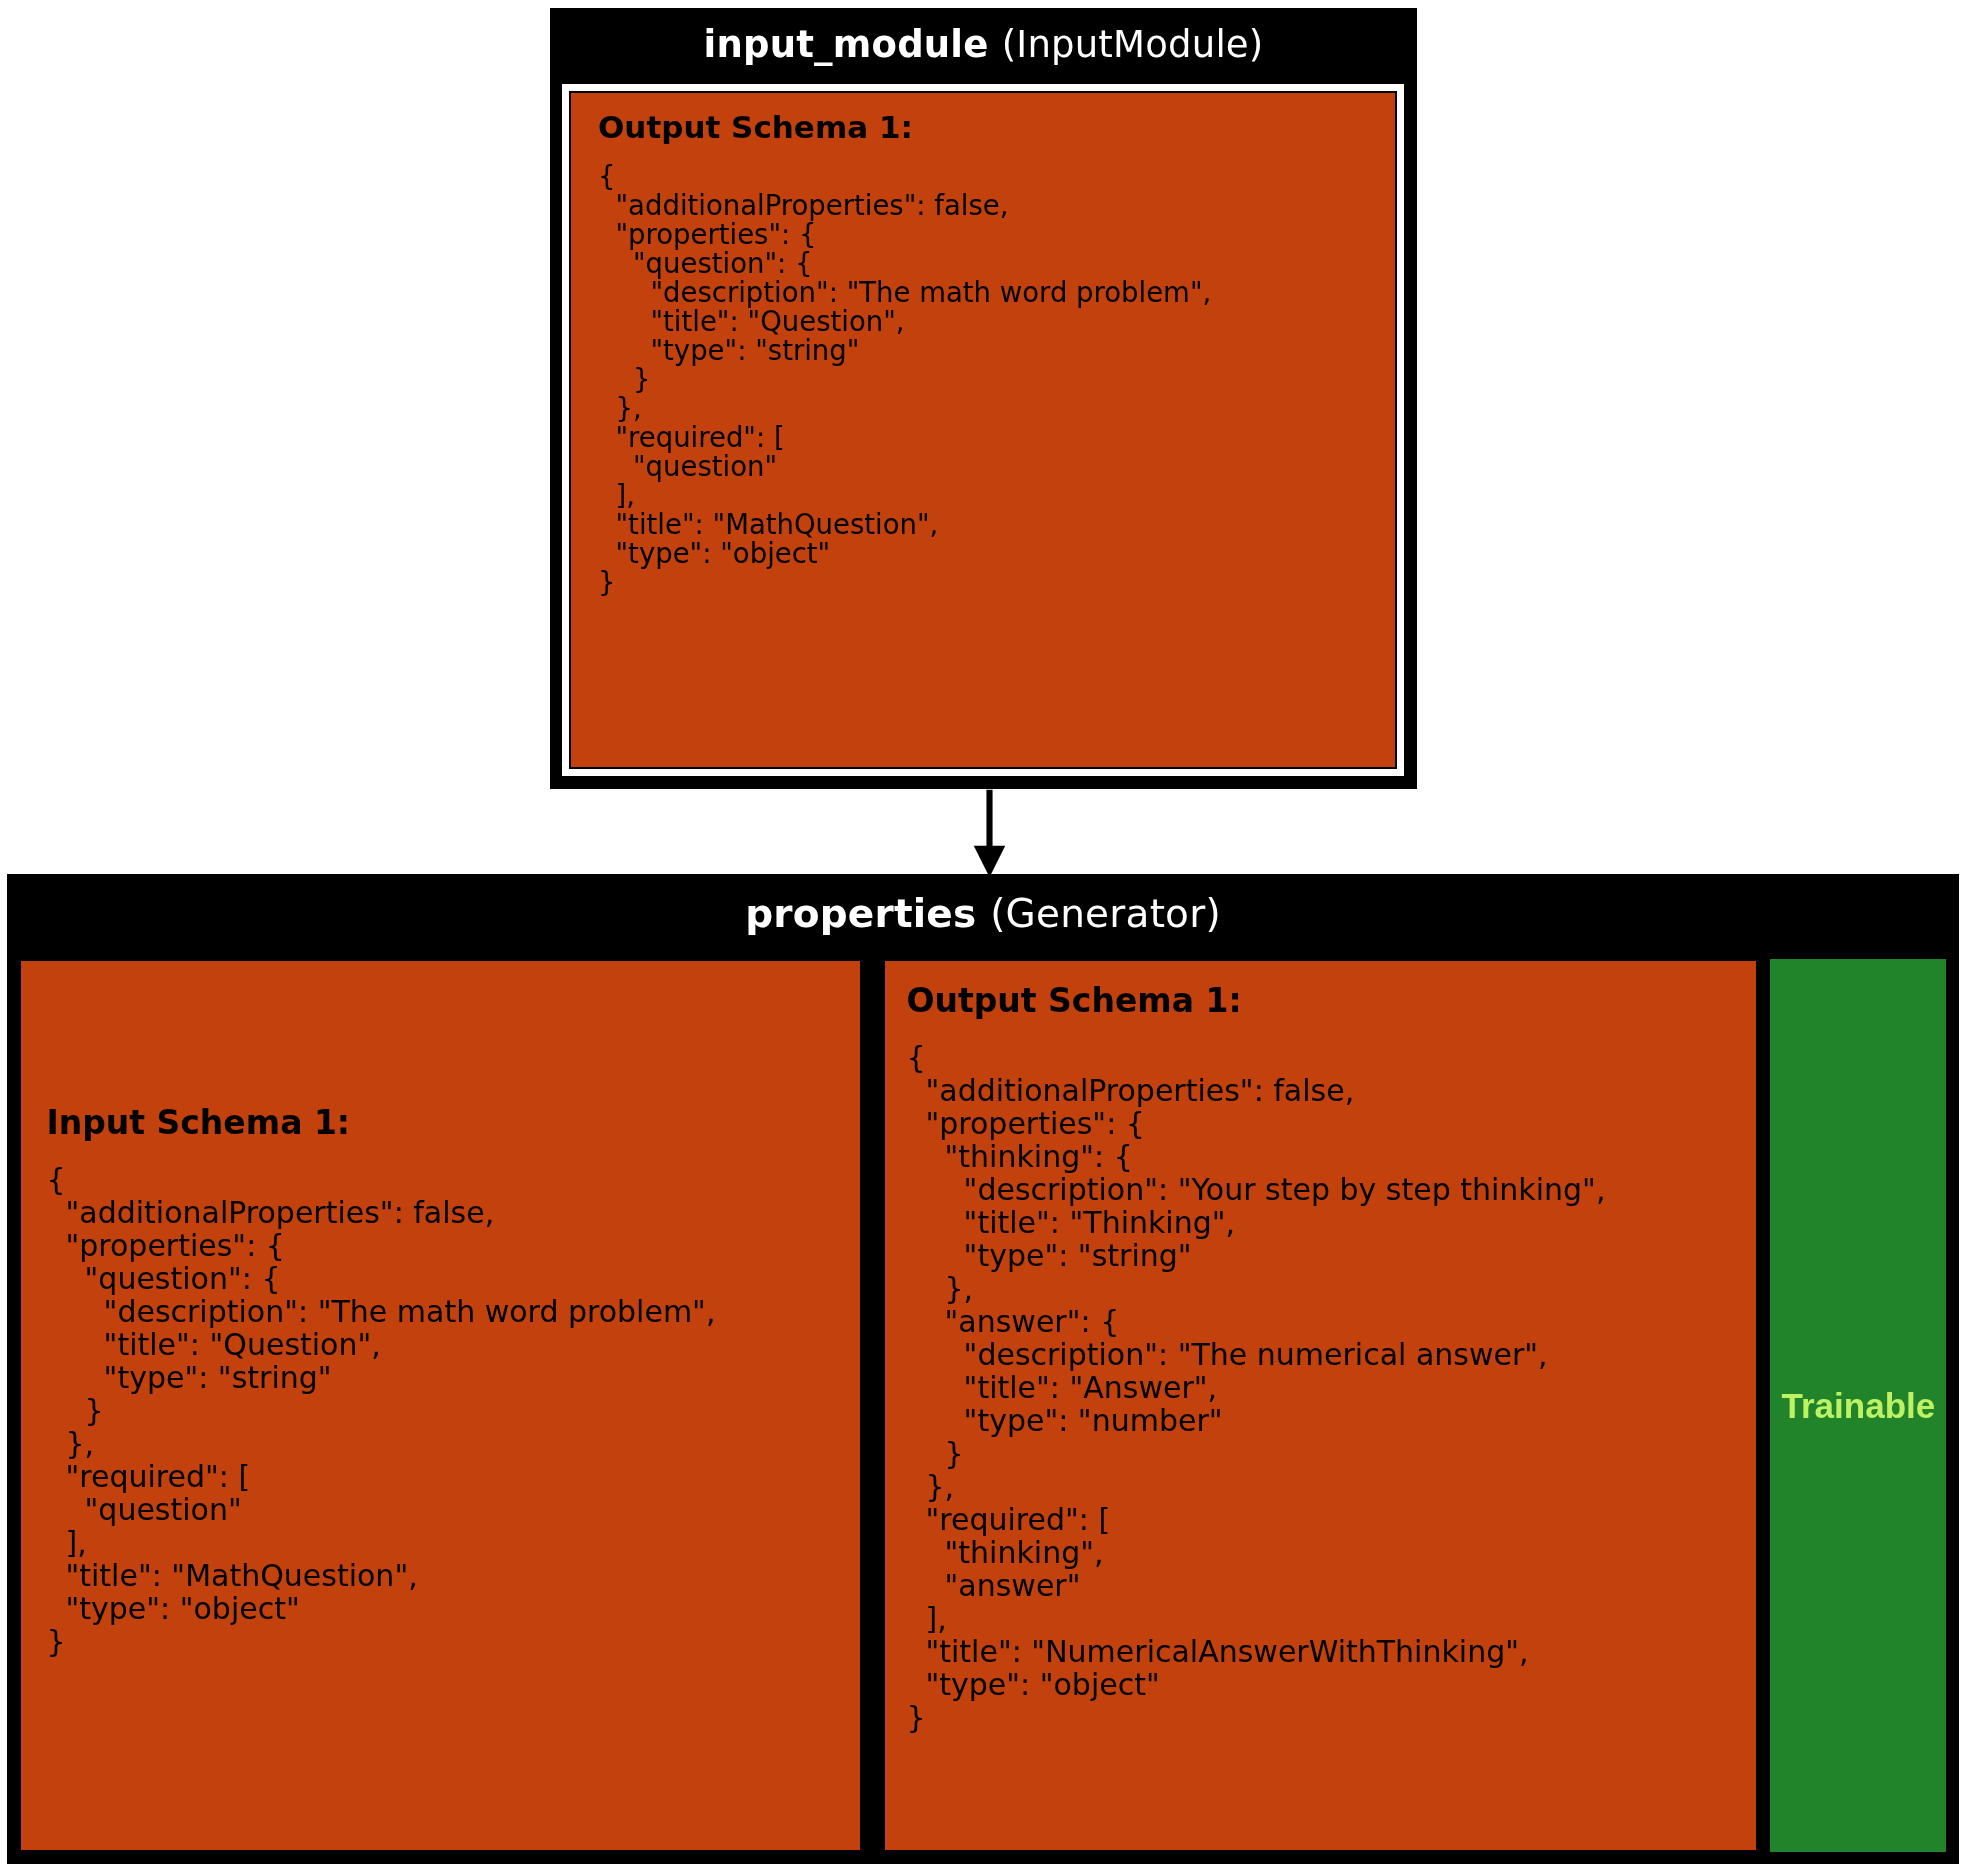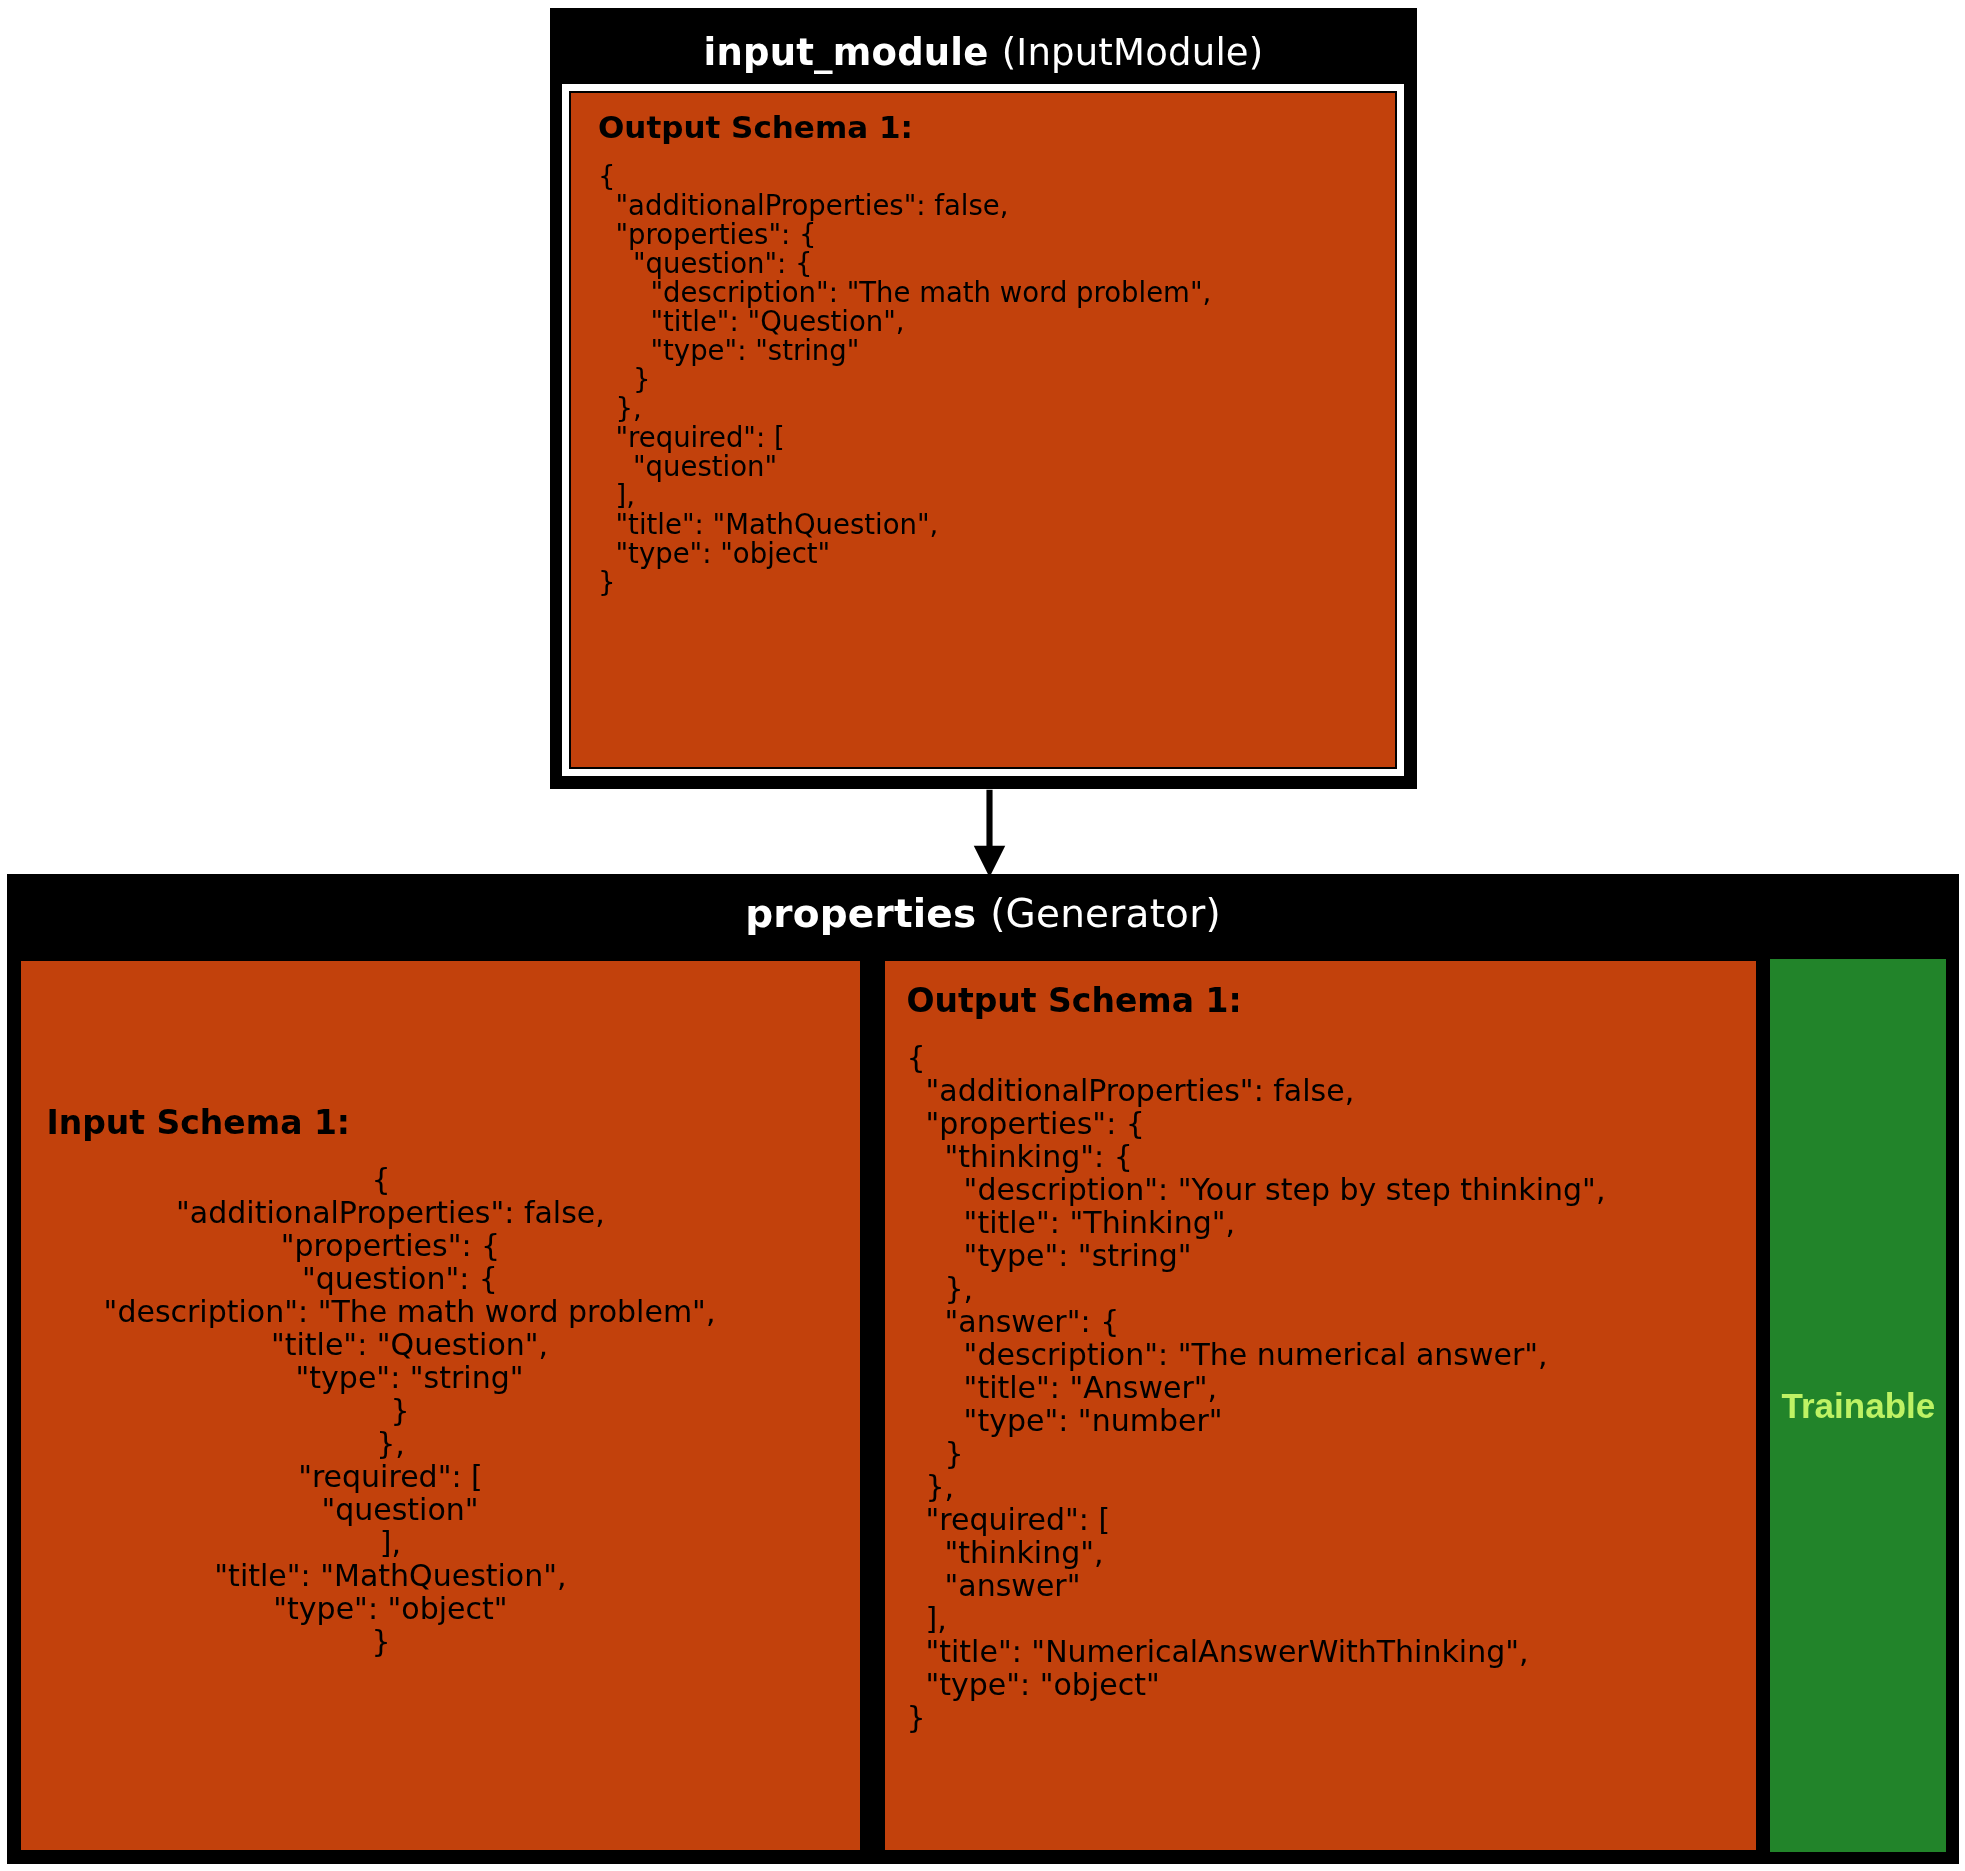--- a/index.html
+++ b/index.html
@@ -50,21 +50,21 @@
     white-space: pre;
     font-family: "DejaVu Sans", sans-serif;
   }
 
   
   #input-module-block {
     left: 550px;
     top: 8px;
     width: 867px;
     height: 781px;
-    padding: 8px;
+    padding: 0;
   }
   #input-module-header {
     height: 73px;
     line-height: 73px;
     font-size: 37px;
   }
   #input-module-panel-outer {
     position: absolute;
     left: 12.4px;
     top: 76px;
@@ -122,21 +122,20 @@
     top: 85px;
     right: 12.4px;
     bottom: 12.4px;
   }
   #gen-input-panel {
     position: absolute;
     left: 0px;
     top: 0px;
     width: 843px;
     height: 893px;
-    text-align: center;
   }
   #gen-input-panel .panel-title {
     position: absolute;
     left: 25px;
     top: 142px;
     font-size: 33px;
   }
   #gen-input-panel .code {
     position: absolute;
     left: 25px;

